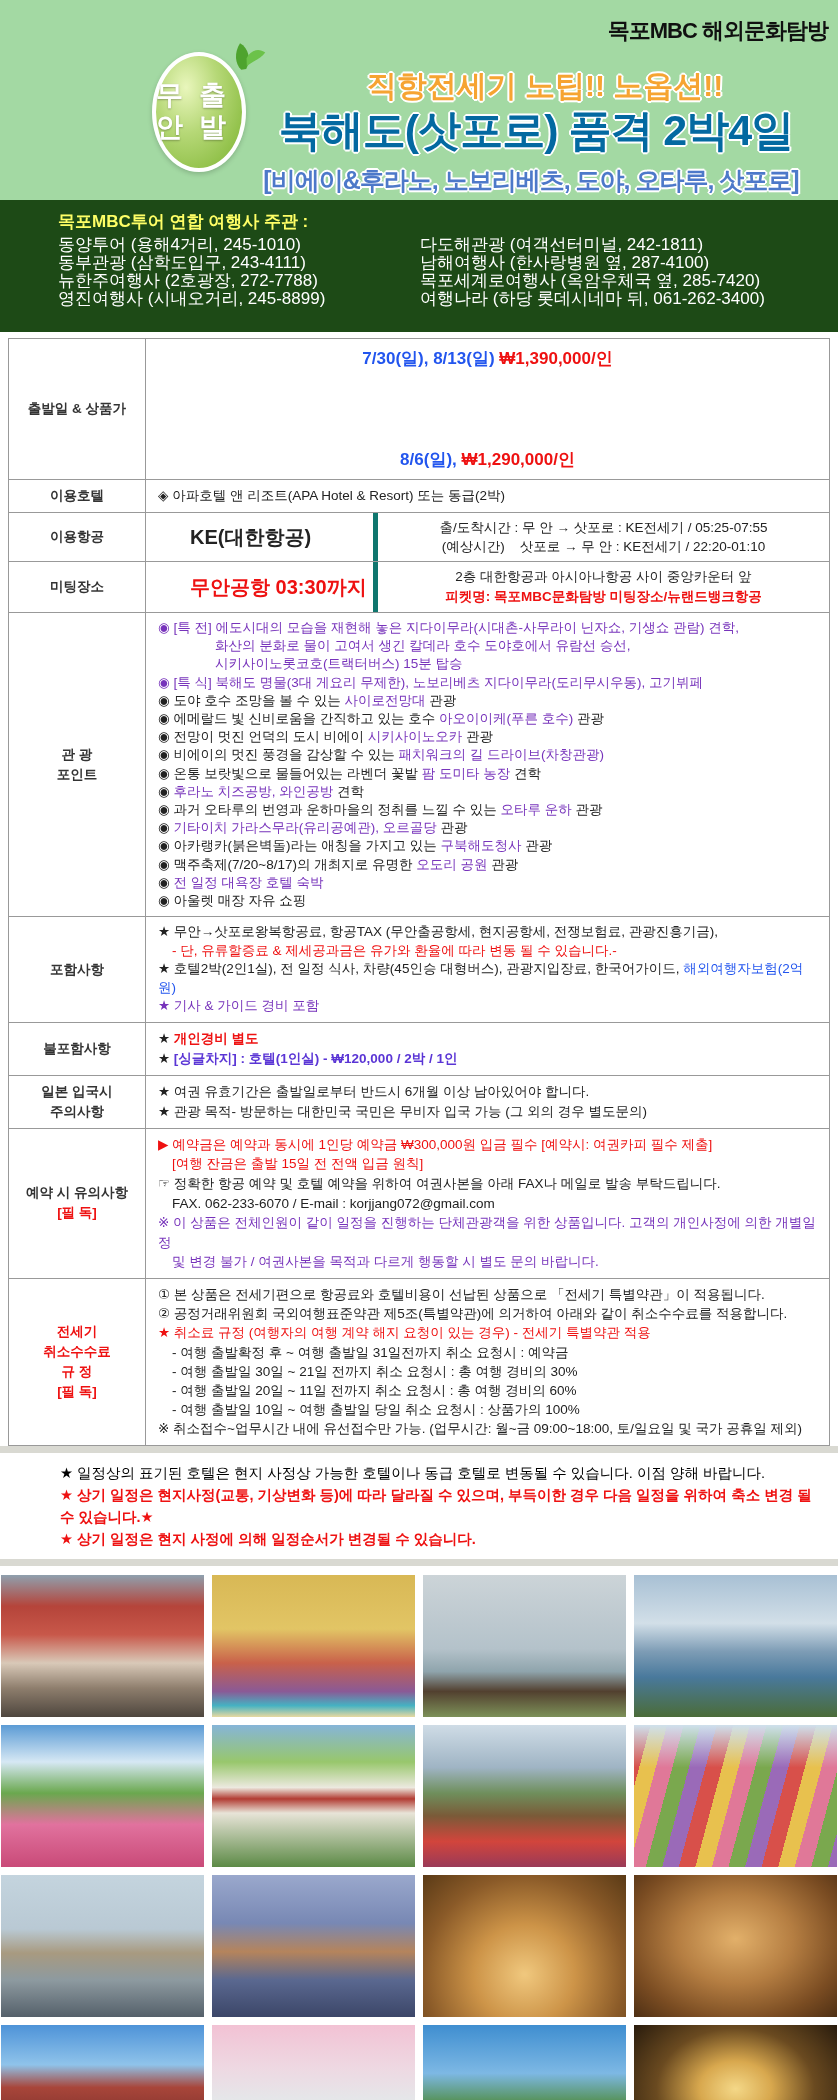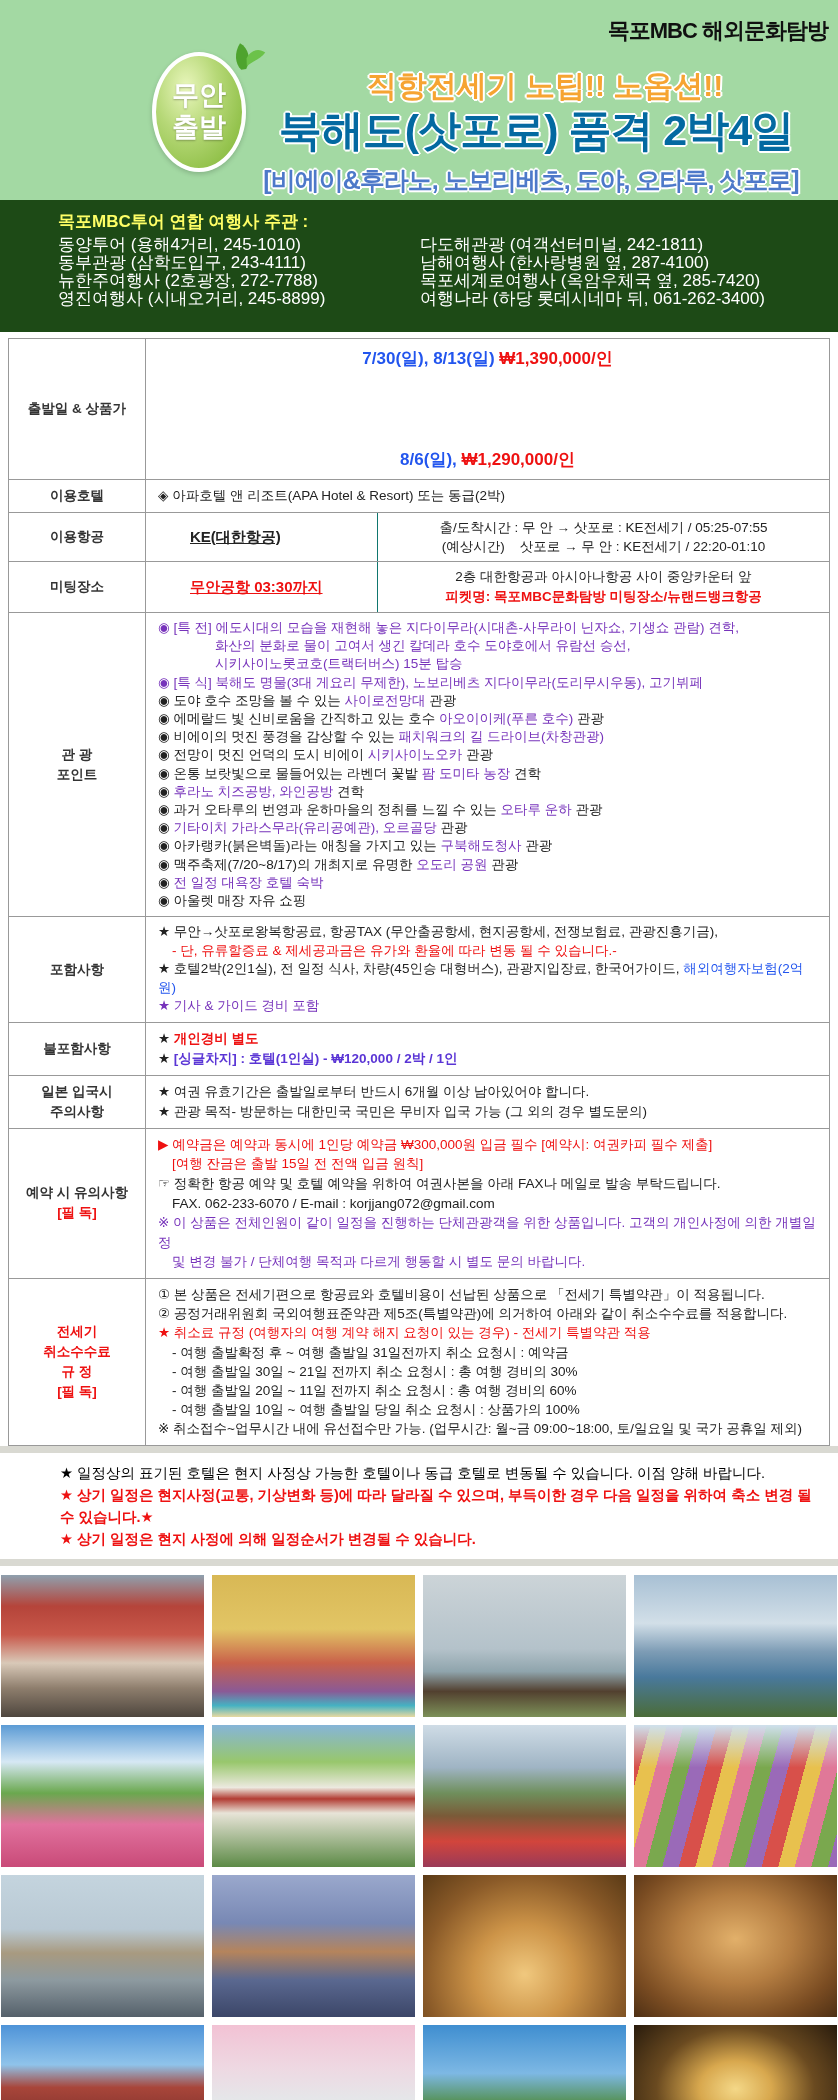--- a/index.html
+++ b/index.html
@@ -4,21 +4,21 @@
 <style>
   html,body{margin:0;padding:0;}
   .page{width:838px;height:2100px;overflow:hidden;background:#ffffff;
         font-family:"Liberation Sans","DejaVu Sans",sans-serif;position:relative;}
   
   .header{height:200px;background:#a3d9a3;position:relative;}
   .brand{position:absolute;top:16px;right:10px;font-size:22px;font-weight:bold;color:#101010;letter-spacing:-1px;}
   .badge{position:absolute;left:152px;top:52px;width:86px;height:112px;border-radius:50%;
          background:radial-gradient(ellipse at 35% 28%,#e9f6bc 0%,#b6d877 40%,#93c24c 75%,#7fb03c 100%);
          border:4px solid #ffffff;box-shadow:0 2px 5px rgba(0,0,0,.18);
-         display:flex;flex-direction:column;align-items:center;justify-content:center;
+         display:flex;align-items:center;justify-content:center;
          color:#fff;font-size:27px;font-weight:bold;line-height:1.18;
          text-shadow:0 1px 2px rgba(0,0,0,.28);}
   .leaf{position:absolute;left:226px;top:40px;transform:rotate(12deg);}
   .outline{text-shadow:-2px 0 #fff,2px 0 #fff,0 -2px #fff,0 2px #fff,-1px -1px #fff,1px 1px #fff,-1px 1px #fff,1px -1px #fff;}
   .tagline{position:absolute;top:66px;left:262px;right:10px;text-align:center;
            color:#f6a432;font-size:30px;font-weight:bold;}
   .title{position:absolute;top:102px;left:240px;right:6px;text-align:center;
          color:#0369a1;font-size:43px;font-weight:bold;letter-spacing:-1px;}
   .subtitle{position:absolute;top:164px;left:230px;right:6px;text-align:center;
             color:#4d79c9;font-size:25px;font-weight:bold;letter-spacing:-1px;}
@@ -48,22 +48,22 @@
   .c-red{color:#ee1111;}
   .c-blue{color:#2255ee;}
   .c-purple{color:#7733bb;}
   .c-violet{color:#5a35d5;}
   .lbl-line{display:block;}
   .lbl-line .c-red{font-weight:bold;}
   
   .dep .t-content{flex-direction:column;align-items:center;gap:78px;font-size:17px;font-weight:bold;padding:8px 12px;justify-content:flex-end;}
   
   .split .t-content{flex-direction:row;padding:0;}
-  .sub-left{width:232px;flex:none;border-right:1px solid #0f766e;display:flex;align-items:center;justify-content:flex-start;
-            padding:6px 6px 6px 44px;box-sizing:border-box;font-size:15px;font-weight:bold;text-decoration:underline;}
+  .sub-left{width:232px;flex:none;border-right:5px solid #0f766e;display:flex;align-items:center;justify-content:flex-start;
+            padding:6px 6px 6px 44px;box-sizing:border-box;font-size:20px;font-weight:bold;}
   .sub-right{flex:1;display:flex;flex-direction:column;justify-content:center;text-align:center;padding:5px 8px;}
   .fl-line{white-space:pre;line-height:19px;}
   .meet-left{color:#ee1111;}
   .meet-l1{line-height:20px;}
   .meet-l2{line-height:20px;color:#ee1111;font-weight:bold;}
   
   .strip{height:7px;background:#d9d9d2;}
   .notes{padding:9px 10px 9px 60px;font-size:14.5px;}
   .notes .line{line-height:22px;}
   .notes .c-red{font-weight:bold;}
@@ -173,22 +173,22 @@
             <div class="lbl-line"><span>관 광</span></div>
             <div class="lbl-line"><span>포인트</span></div>
           </div>
         <div class="t-content">
             <div class="line"><span class="c-purple">◉ [특  전] 에도시대의 모습을 재현해 놓은 지다이무라(시대촌-사무라이 닌자쇼, 기생쇼 관람) 견학,</span></div>
             <div class="line ind2"><span class="c-purple">화산의 분화로 물이 고여서 생긴 칼데라 호수 도야호에서 유람선 승선,</span></div>
             <div class="line ind2"><span class="c-purple">시키사이노롯코호(트랙터버스) 15분 탑승</span></div>
             <div class="line"><span class="c-purple">◉ [특  식] 북해도 명물(3대 게요리 무제한), 노보리베츠 지다이무라(도리무시우동), 고기뷔페</span></div>
             <div class="line"><span>◉ 도야 호수 조망을 볼 수 있는 </span><span class="c-purple">사이로전망대</span><span> 관광</span></div>
             <div class="line"><span>◉ 에메랄드 빛 신비로움을 간직하고 있는 호수 </span><span class="c-purple">아오이이케(푸른 호수)</span><span> 관광</span></div>
+            <div class="line"><span>◉ 전망이 멋진 언덕의 도시 비에이 </span><span class="c-purple">시키사이노오카</span><span> 관광</span></div>
             <div class="line"><span>◉ 비에이의 멋진 풍경을 감상할 수 있는 </span><span class="c-purple">패치워크의 길 드라이브(차창관광)</span></div>
-            <div class="line"><span>◉ 전망이 멋진 언덕의 도시 비에이 </span><span class="c-purple">시키사이노오카</span><span> 관광</span></div>
             <div class="line"><span>◉ 온통 보랏빛으로 물들어있는 라벤더 꽃밭 </span><span class="c-purple">팜 도미타 농장</span><span> 견학</span></div>
             <div class="line"><span>◉ </span><span class="c-purple">후라노 치즈공방, 와인공방</span><span> 견학</span></div>
             <div class="line"><span>◉ 과거 오타루의 번영과 운하마을의 정취를 느낄 수 있는 </span><span class="c-purple">오타루 운하</span><span> 관광</span></div>
             <div class="line"><span>◉ </span><span class="c-purple">기타이치 가라스무라(유리공예관), 오르골당</span><span> 관광</span></div>
             <div class="line"><span>◉ 아카랭카(붉은벽돌)라는 애칭을 가지고 있는 </span><span class="c-purple">구북해도청사</span><span> 관광</span></div>
             <div class="line"><span>◉ 맥주축제(7/20~8/17)의 개최지로 유명한 </span><span class="c-purple">오도리 공원</span><span> 관광</span></div>
             <div class="line"><span>◉ </span><span class="c-purple">전 일정 대욕장 호텔 숙박</span></div>
             <div class="line"><span>◉ 아울렛 매장 자유 쇼핑</span></div>
           </div>
       </div>
@@ -226,21 +226,21 @@
         <div class="t-label">
             <div class="lbl-line"><span>예약 시 유의사항</span></div>
             <div class="lbl-line"><span class="c-red">[필 독]</span></div>
           </div>
         <div class="t-content">
             <div class="line"><span class="c-red">▶ 예약금은 예약과 동시에 1인당 예약금 ₩300,000원 입금 필수 [예약시: 여권카피 필수 제출]</span></div>
             <div class="line ind1"><span class="c-red">[여행 잔금은 출발 15일 전 전액 입금 원칙]</span></div>
             <div class="line"><span>☞ 정확한 항공 예약 및 호텔 예약을 위하여 여권사본을 아래 FAX나 메일로 발송 부탁드립니다.</span></div>
             <div class="line ind1"><span>FAX. 062-233-6070 / E-mail : korjjang072@gmail.com</span></div>
             <div class="line"><span class="c-purple">※ 이 상품은 전체인원이 같이 일정을 진행하는 단체관광객을 위한 상품입니다. 고객의 개인사정에 의한 개별일정</span></div>
-            <div class="line ind1"><span class="c-purple">및 변경 불가 / 단체여행 목적과 다르게 행동할 시 별도 문의 바랍니다.</span></div>
+            <div class="line ind1"><span class="c-purple">및 변경 불가 / 여권사본을 목적과 다르게 행동할 시 별도 문의 바랍니다.</span></div>
           </div>
       </div>
 
       <div class="t-row cancel">
         <div class="t-label">
             <div class="lbl-line"><span class="c-red">전세기</span></div>
             <div class="lbl-line"><span class="c-red">취소수수료</span></div>
             <div class="lbl-line"><span class="c-red">규 정</span></div>
             <div class="lbl-line"><span class="c-red">[필 독]</span></div>
           </div>

